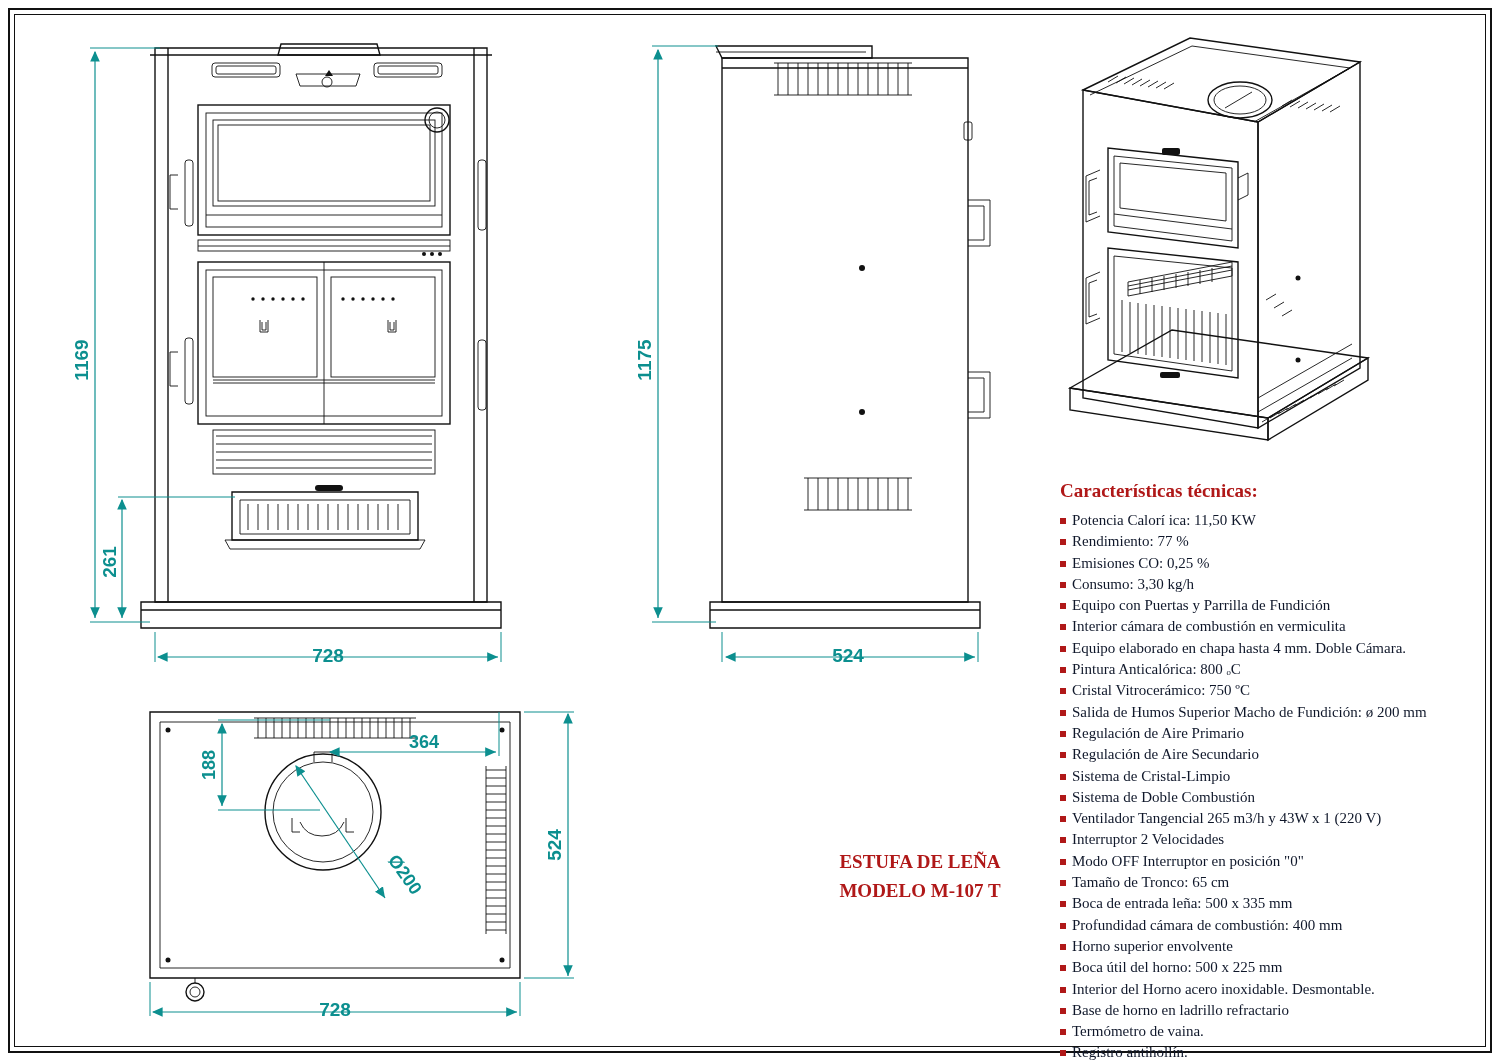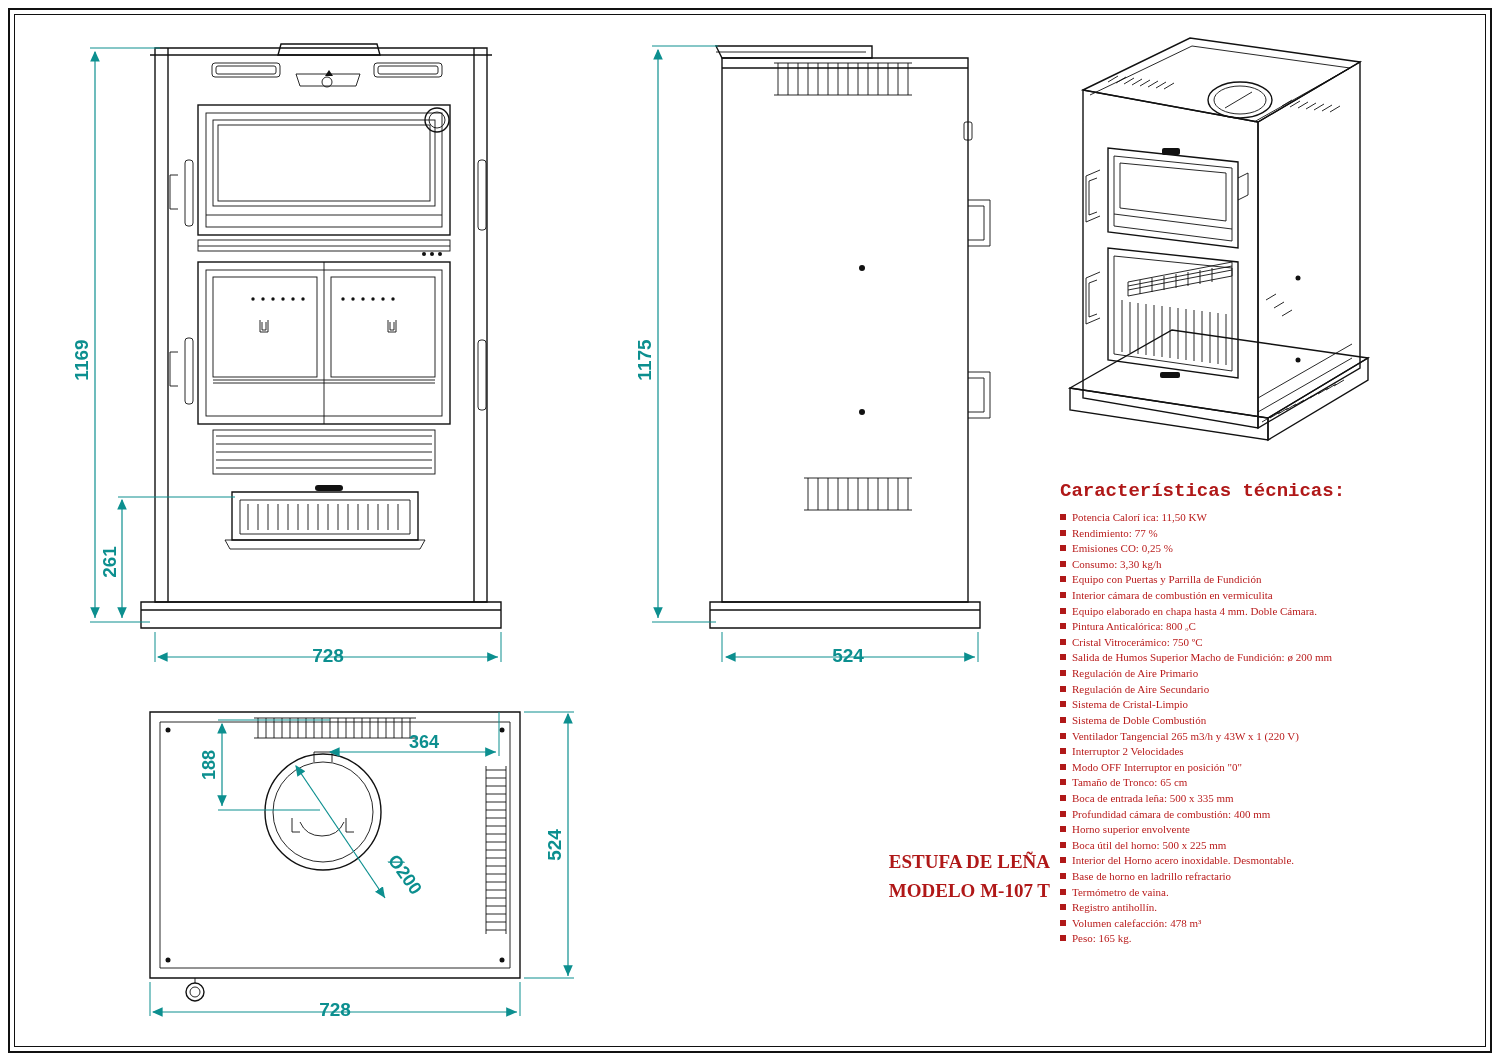--- a/index.html
+++ b/index.html
@@ -8,24 +8,24 @@
   .border-outer{position:absolute;left:8px;top:8px;width:1484px;height:1045px;border:2px solid #111;box-sizing:border-box;}
   .border-inner{position:absolute;left:14px;top:14px;width:1472px;height:1033px;border:1px solid #111;box-sizing:border-box;}
   svg{position:absolute;left:0;top:0;width:1500px;height:1061px;}
   .dim{fill:#0c8f8f;font-family:"Liberation Sans",sans-serif;font-weight:bold;}
   .teal-line{stroke:#0c8f8f;stroke-width:1.2;fill:none;}
   .teal-thin{stroke:#0c8f8f;stroke-width:1;fill:none;}
   .blk{stroke:#111;stroke-width:1.4;fill:none;}
   .blk-thin{stroke:#111;stroke-width:0.9;fill:none;}
   .blk-fill{fill:#111;stroke:none;}
   .specs{position:absolute;left:1060px;top:480px;width:420px;}
-  .specs h2{color:#b01818;font-family:Liberation Mono, monospace;font-size:19px;margin:0 0 8px 0;font-weight:bold;}
-  .spec-item{font-family:"Liberation Serif",serif;font-size:11px;color:#b91c1c;line-height:1.42;white-space:nowrap;}
+  .specs h2{color:#b01818;font-family:Liberation Serif, serif;font-size:19px;margin:0 0 8px 0;font-weight:bold;}
+  .spec-item{font-family:"Liberation Serif",serif;font-size:15px;color:#0f172a;line-height:1.42;white-space:nowrap;}
   .bullet{display:inline-block;width:6px;height:6px;background:#b01818;margin-right:6px;vertical-align:1px;}
-  .title-block{position:absolute;left:790px;top:848px;text-align:right;width:260px;}
+  .title-block{position:absolute;left:790px;top:848px;text-align:center;width:260px;}
   .title-block div{color:#b01818;font-family:"Liberation Serif",serif;font-size:19px;font-weight:bold;line-height:1.5;}
 </style>
 </head>
 <body>
 
 <div id="sheet">
   <div class="border-outer"></div>
   <div class="border-inner"></div>
 
   <svg viewBox="0 0 1500 1061">

